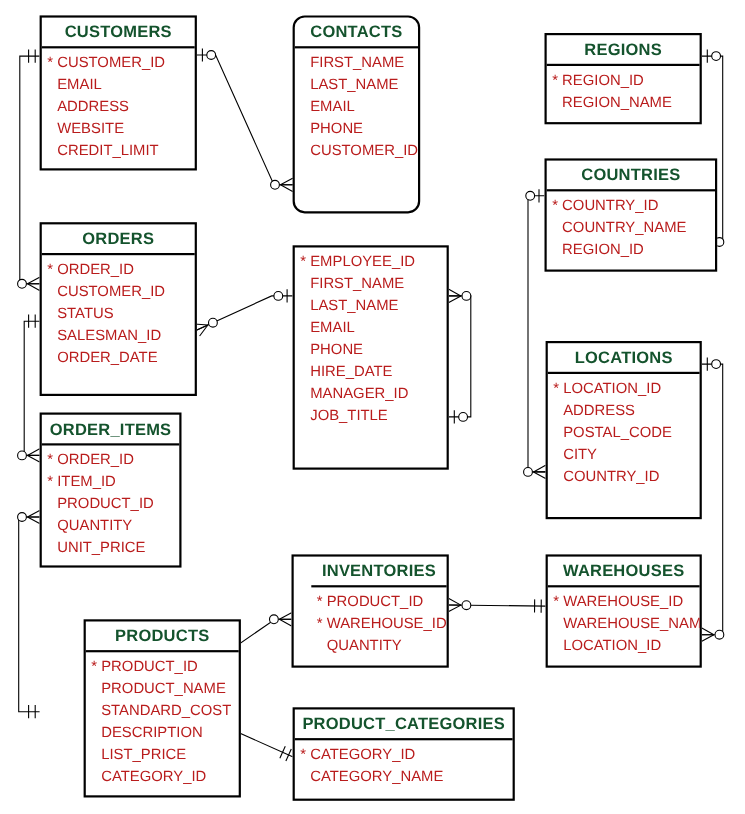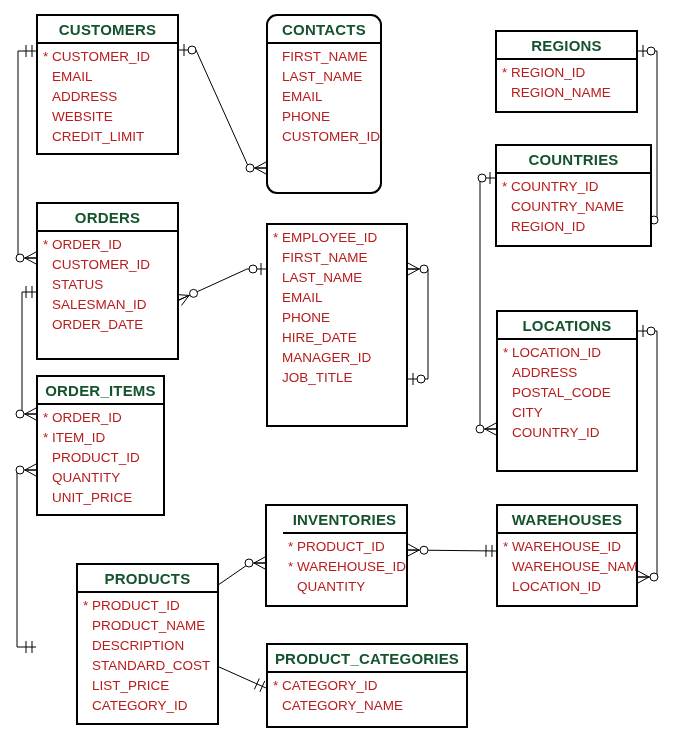--- a/index.html
+++ b/index.html
@@ -234,22 +234,22 @@
         <div class="row"><span class="star"></span><span>CITY</span></div>
         <div class="row"><span class="star"></span><span>COUNTRY_ID</span></div>
       </div>
   </div>
 
   <div class="entity" id="e-products">
     <div class="hdr">PRODUCTS</div>
     <div class="bd">
         <div class="row"><span class="star">*</span><span>PRODUCT_ID</span></div>
         <div class="row"><span class="star"></span><span>PRODUCT_NAME</span></div>
+        <div class="row"><span class="star"></span><span>STANDARD_COST</span></div>
         <div class="row"><span class="star"></span><span>DESCRIPTION</span></div>
-        <div class="row"><span class="star"></span><span>STANDARD_COST</span></div>
         <div class="row"><span class="star"></span><span>LIST_PRICE</span></div>
         <div class="row"><span class="star"></span><span>CATEGORY_ID</span></div>
       </div>
   </div>
 
   <div class="entity" id="e-inventories">
     <div class="hdr">INVENTORIES</div>
     <div class="bd">
         <div class="row"><span class="star">*</span><span>PRODUCT_ID</span></div>
         <div class="row"><span class="star">*</span><span>WAREHOUSE_ID</span></div>

